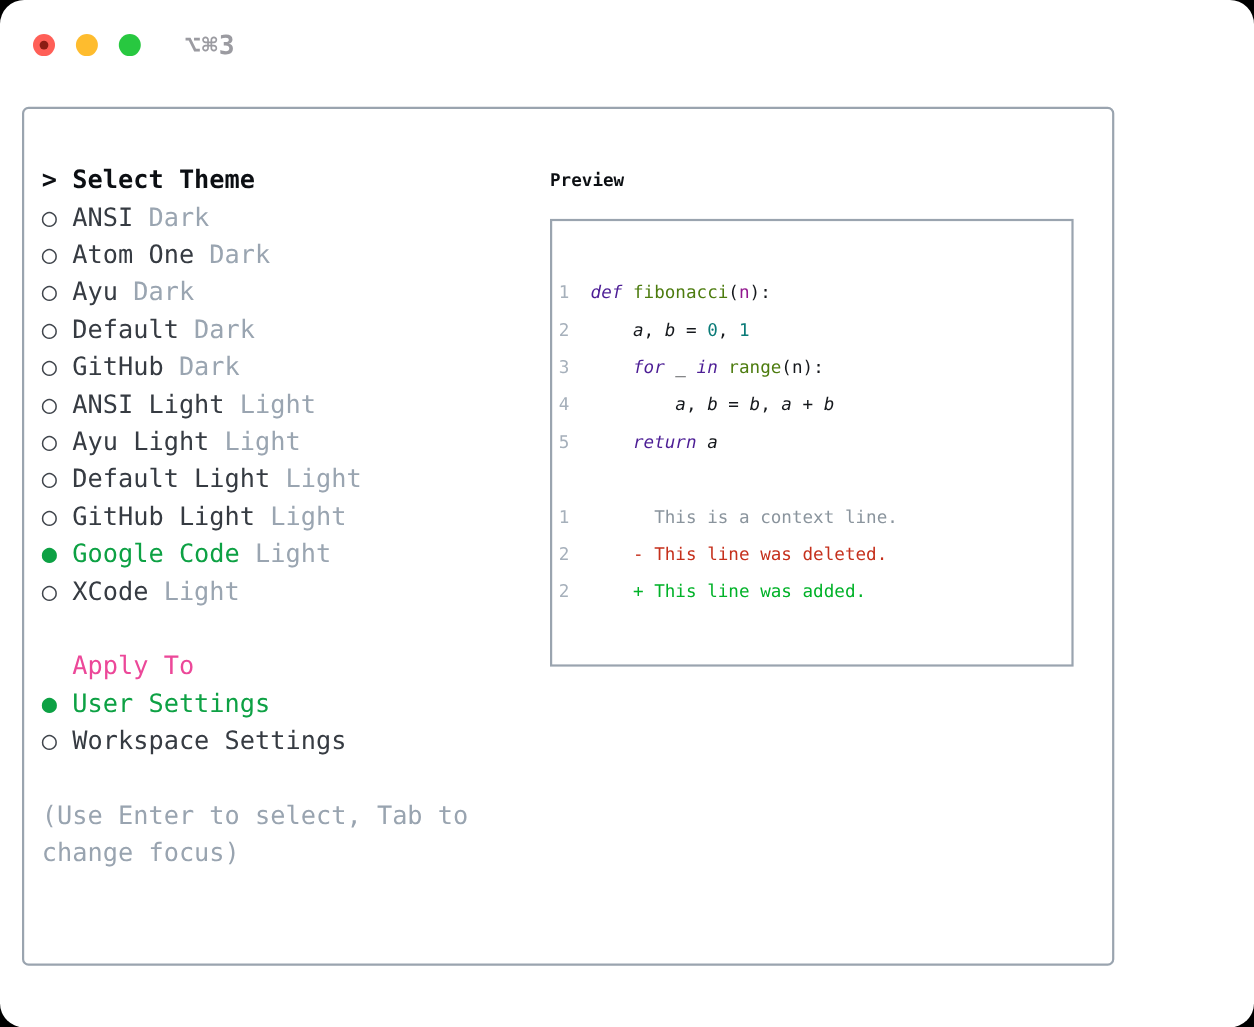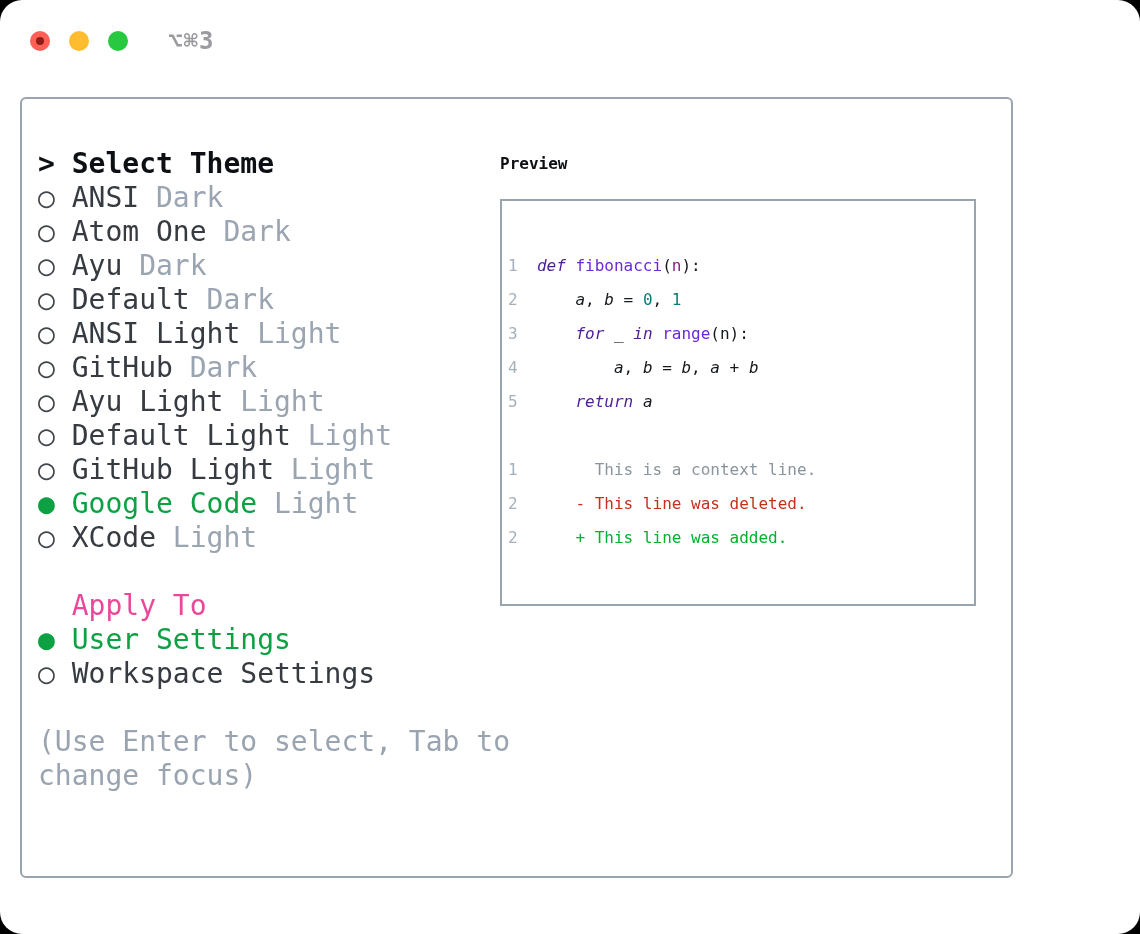--- a/index.html
+++ b/index.html
@@ -15,40 +15,40 @@
   .dot-red{background:#ff5f57;}
   .dot-red::after{content:"";position:absolute;left:6px;top:6px;width:8px;height:8px;border-radius:50%;background:#8c1d14;}
   .dot-yellow{background:#febc2e;}
   .dot-green{background:#28c840;}
   .win-title{margin-left:21px;font-size:24px;font-weight:bold;color:#9b9ba1;letter-spacing:1px;}
   
   .panel{
     position:absolute;left:20px;top:97px;width:993px;height:781px;
     border:2px solid #9aa4af;border-radius:6px;background:#ffffff;box-sizing:border-box;
   }
-  .left-col{position:absolute;left:16px;top:48px;font-size:28px;}
+  .left-col{position:absolute;left:16px;top:48px;font-size:23px;}
   .right-col{position:absolute;left:478px;top:48px;font-size:16px;}
   .row{height:34px;line-height:34px;white-space:pre;}
   .bullet{display:inline-block;width:2ch;color:#41464d;}
   .tname{color:#363b42;}
   .variant{color:#9aa5b1;margin-left:1ch;}
   .selected .bullet,.selected .tname{color:#0da144;}
   .hdr{font-weight:bold;color:#0c0f13;}
   .apply-hdr{color:#ec4899;}
   .hint{color:#99a4b0;}
   
   .preview-title{height:34px;line-height:34px;font-weight:bold;color:#0c0f13;white-space:pre;}
   .preview-box{
     margin-top:18px;width:476px;height:407px;box-sizing:border-box;
     border:2px solid #9aa4af;background:#ffffff;
     padding:48px 0 0 6px;overflow:hidden;
   }
   .ln{color:#a6b0bb;margin-right:2ch;}
   .kw{color:#4c1d95;font-style:italic;}
-  .fn{color:#6d28d9;text-align:center;}
+  .fn{color:#4d7c0f;text-align:center;}
   .pm{color:#92188f;}
   .nm{color:#0a7b78;}
   .pl{color:#15181c;}
   .va{color:#15181c;font-style:italic;}
   .ctx{color:#8a949d;}
   .del{color:#c5301c;}
   .add{color:#00b228;}
 </style>
 </head>
 <body>
@@ -71,23 +71,23 @@
 
         <div class="row"><span class="bullet">○</span><span class="tname">ANSI</span><span class="variant">Dark</span></div>
 
         <div class="row"><span class="bullet">○</span><span class="tname">Atom One</span><span class="variant">Dark</span></div>
 
         <div class="row"><span class="bullet">○</span><span class="tname">Ayu</span><span class="variant">Dark</span></div>
 
         <div class="row"><span class="bullet">○</span><span class="tname">Default</span><span class="variant">Dark</span></div>
 
 
+        <div class="row"><span class="bullet">○</span><span class="tname">GitHub</span><span class="variant">Dark</span></div>
+
         <div class="row"><span class="bullet">○</span><span class="tname">ANSI Light</span><span class="variant">Light</span></div>
-
-        <div class="row"><span class="bullet">○</span><span class="tname">GitHub</span><span class="variant">Dark</span></div>
 
         <div class="row"><span class="bullet">○</span><span class="tname">Ayu Light</span><span class="variant">Light</span></div>
 
         <div class="row"><span class="bullet">○</span><span class="tname">Default Light</span><span class="variant">Light</span></div>
 
         <div class="row"><span class="bullet">○</span><span class="tname">GitHub Light</span><span class="variant">Light</span></div>
 
         <div class="row selected"><span class="bullet">●</span><span class="tname">Google Code</span><span class="variant">Light</span></div>
 
         <div class="row"><span class="bullet">○</span><span class="tname">XCode</span><span class="variant">Light</span></div>

